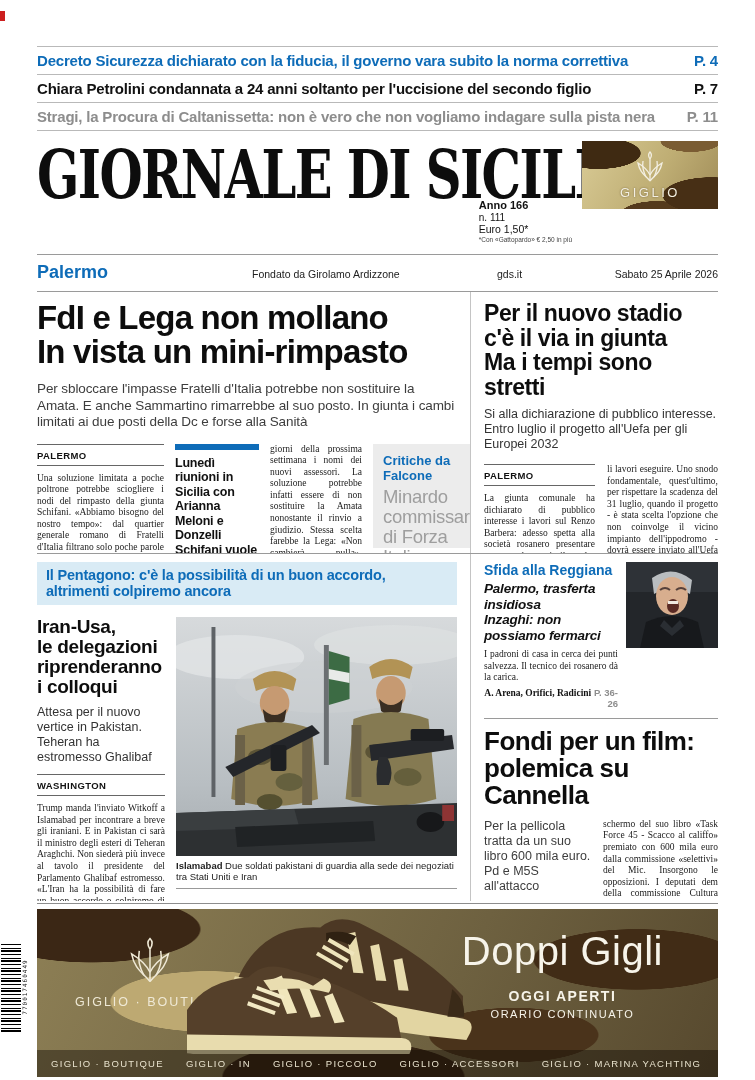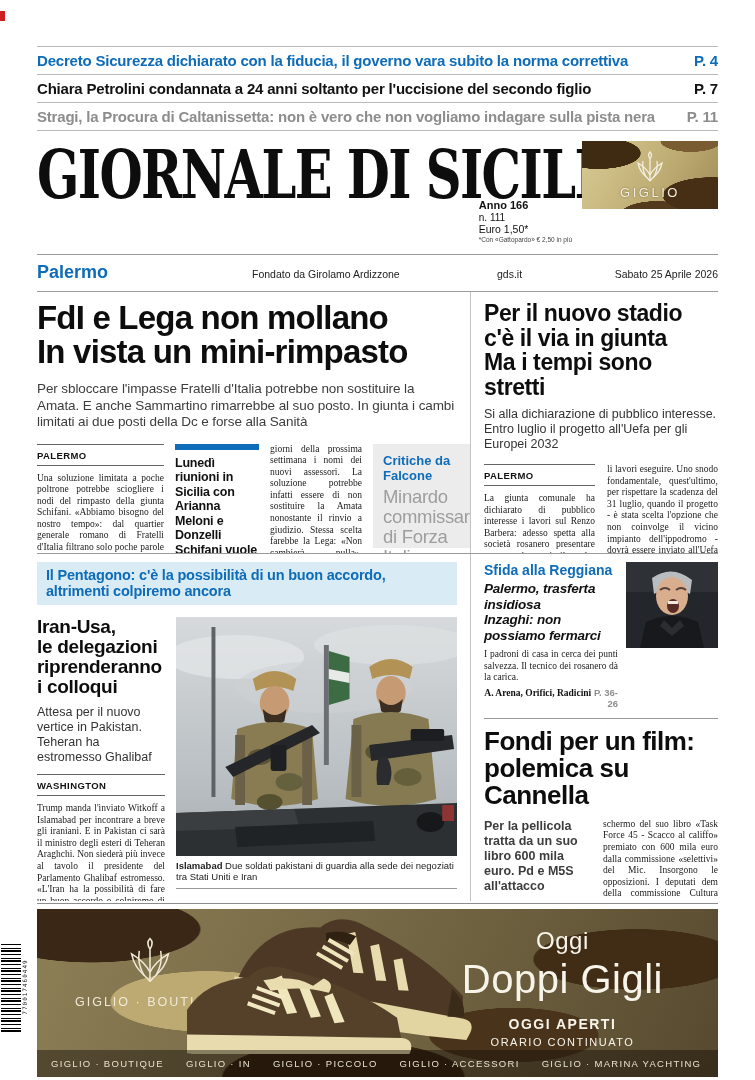--- a/index.html
+++ b/index.html
@@ -100,21 +100,21 @@
   .regg-row{display:flex;gap:8px;}
   .regg-text{flex:1;}
   .regg-k{color:#0e6cb8;font-weight:bold;font-size:14px;}
   .regg-h{font-weight:bold;font-size:13.5px;line-height:15.5px;letter-spacing:-0.2px;margin-top:3px;font-style:italic;}
   .regg-body{margin-top:6px;}
   .regg-photo svg{display:block;width:92px;height:86px;}
   .film{margin-top:9px;border-top:1px solid #9a9a9a;padding-top:9px;}
   .film-cols{display:flex;gap:11px;margin-top:10px;}
   .film-c1{flex:0 0 108px;}
   .film-c2{flex:1;}
-  .film-deck{font-size:12.5px;line-height:15px;color:#3d3d3d;margin-bottom:3px;font-weight:bold;}
+  .film-deck{font-size:12.5px;line-height:15px;color:#3d3d3d;margin-bottom:3px;}
 
   
   .ad{position:relative;width:681px;height:168px;margin-top:5px;overflow:hidden;
       background:
         radial-gradient(ellipse 180px 55px at 8% 12%, #3b2715 0 60%, transparent 61%),
         radial-gradient(ellipse 200px 60px at 45% 100%, #352312 0 60%, transparent 61%),
         radial-gradient(ellipse 170px 50px at 88% 30%, #412c16 0 60%, transparent 61%),
         radial-gradient(ellipse 140px 45px at 70% 75%, #4a331b 0 60%, transparent 61%),
         radial-gradient(ellipse 160px 50px at 25% 55%, #bda972 0 60%, transparent 61%),
         linear-gradient(115deg,#8d7f55,#6e6140 60%,#57492e);}
@@ -401,21 +401,20 @@
         <path d="M14 88 L242 76 Q254 76 252 88 L250 94 Q140 112 26 106 Q10 104 14 88 Z" fill="#e8dcae"></path>
         <path d="M118 22 L136 58 L126 60 L110 26 Z" fill="#f0e6bc"></path>
         <path d="M144 28 L160 60 L150 62 L136 32 Z" fill="#f0e6bc"></path>
         <path d="M170 36 L184 64 L174 66 L162 40 Z" fill="#f0e6bc"></path>
         <path d="M94 36 L122 44 M90 44 L118 52 M86 52 L114 60" stroke="#f2e9c4" stroke-width="4" fill="none"></path>
         <path d="M100 28 Q130 20 150 30 L160 22 Q172 26 166 36 Q140 30 108 38 Z" fill="#e9ddb0"></path>
       </g>
     </svg>
 
     <div class="ad-right">
-      <div class="ad-oggi">Oggi</div>
       <div class="ad-big">Doppi Gigli</div>
       <div class="ad-open">OGGI APERTI</div>
       <div class="ad-hours">ORARIO CONTINUATO</div>
     </div>
 
     <div class="ad-strip">
       <span>GIGLIO · BOUTIQUE</span>
       <span>GIGLIO · IN</span>
       <span>GIGLIO · PICCOLO</span>
       <span>GIGLIO · ACCESSORI</span>

